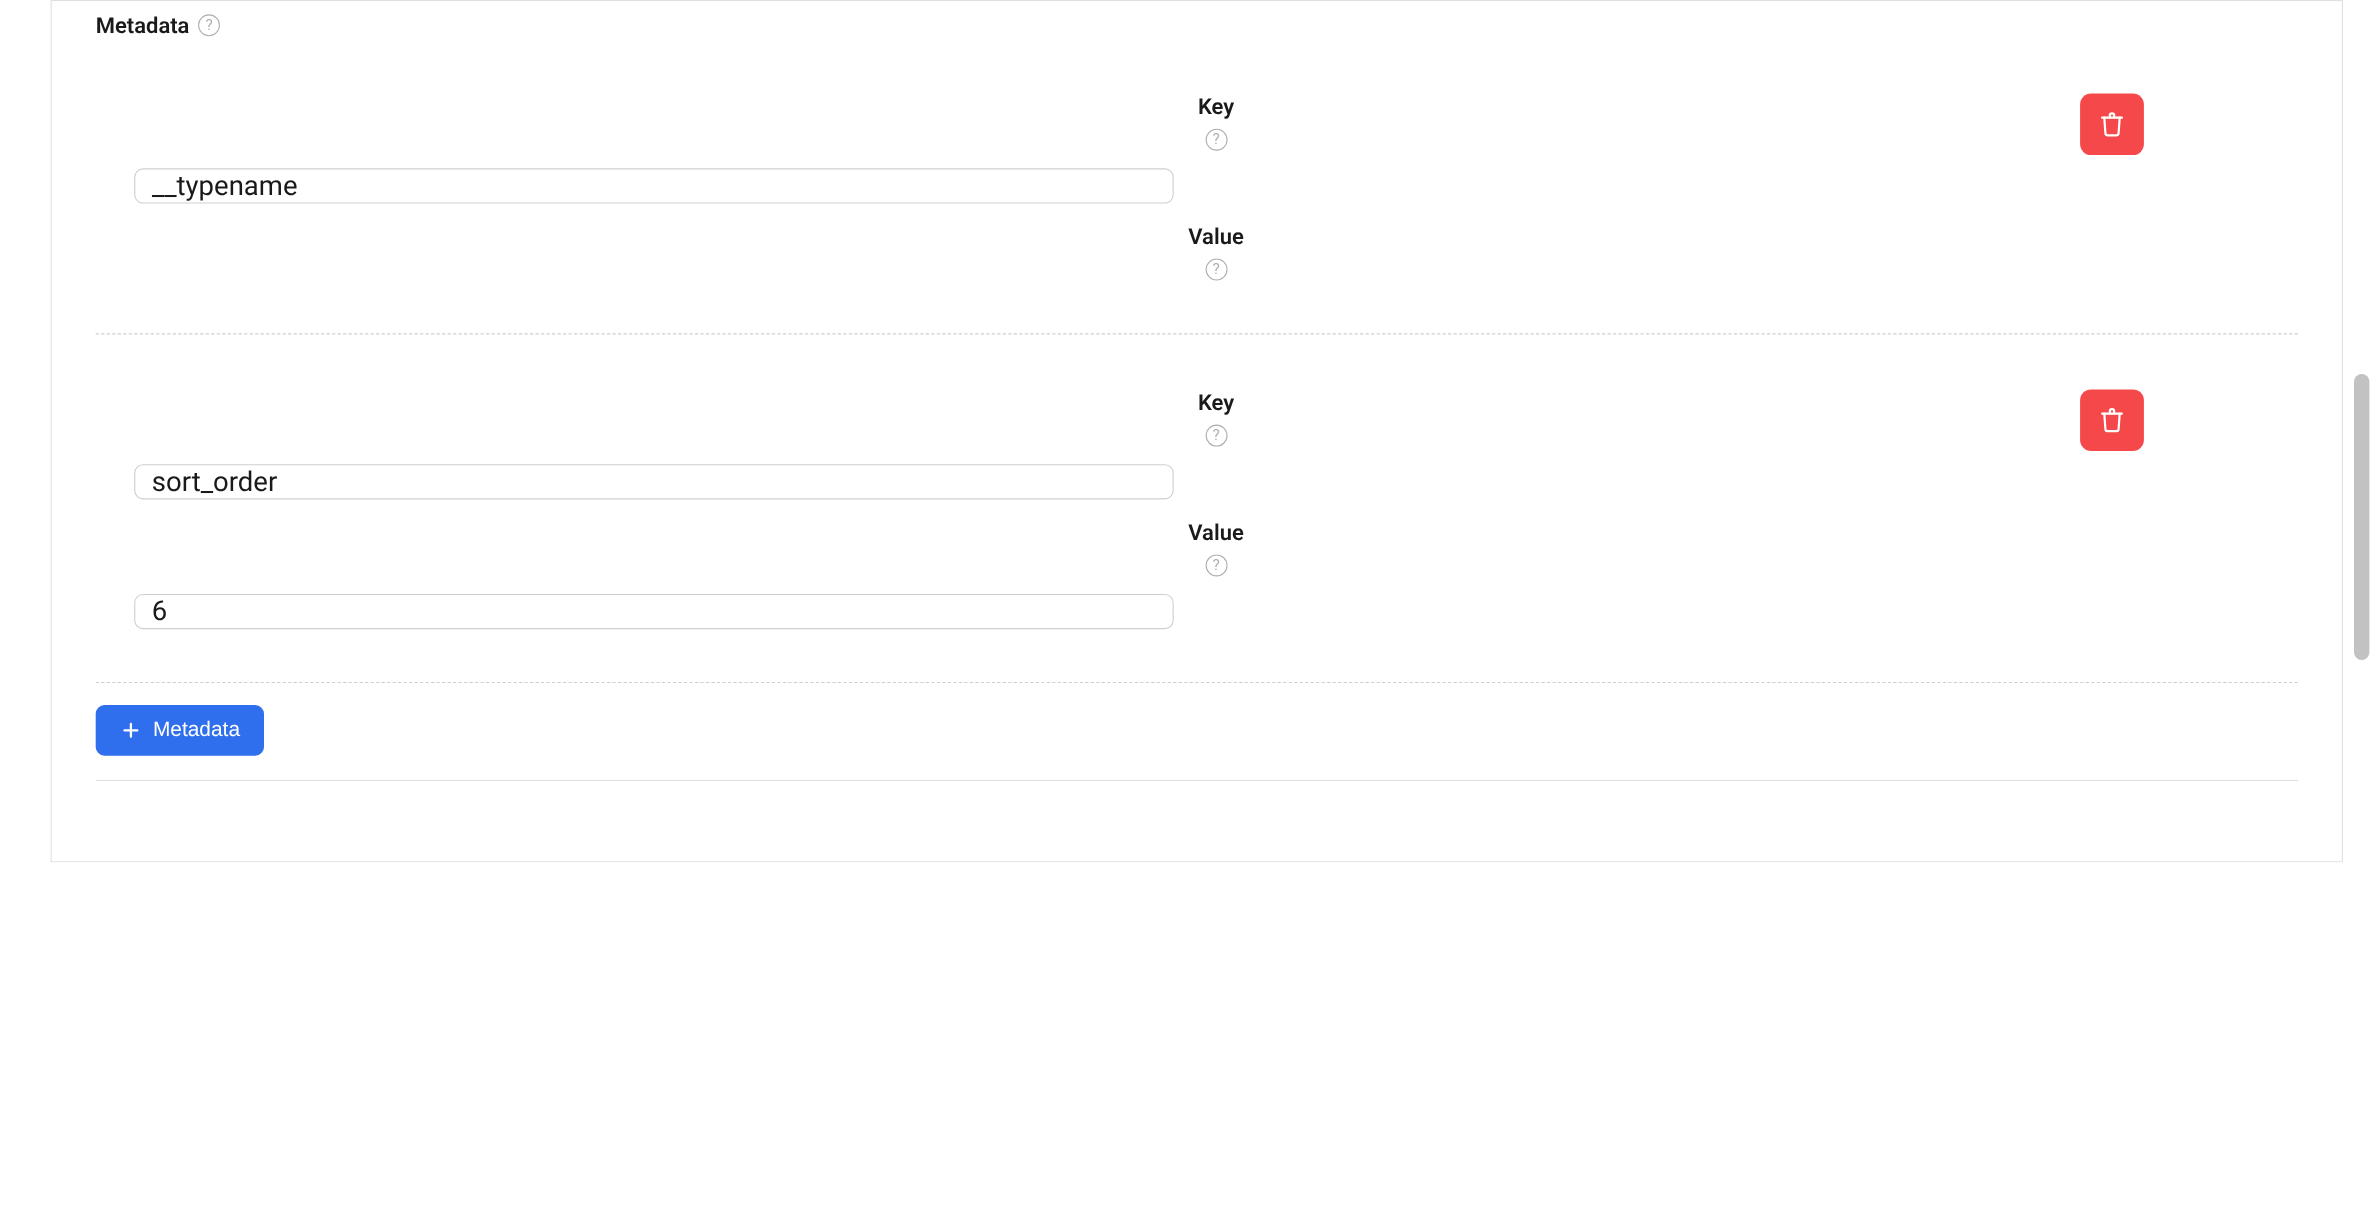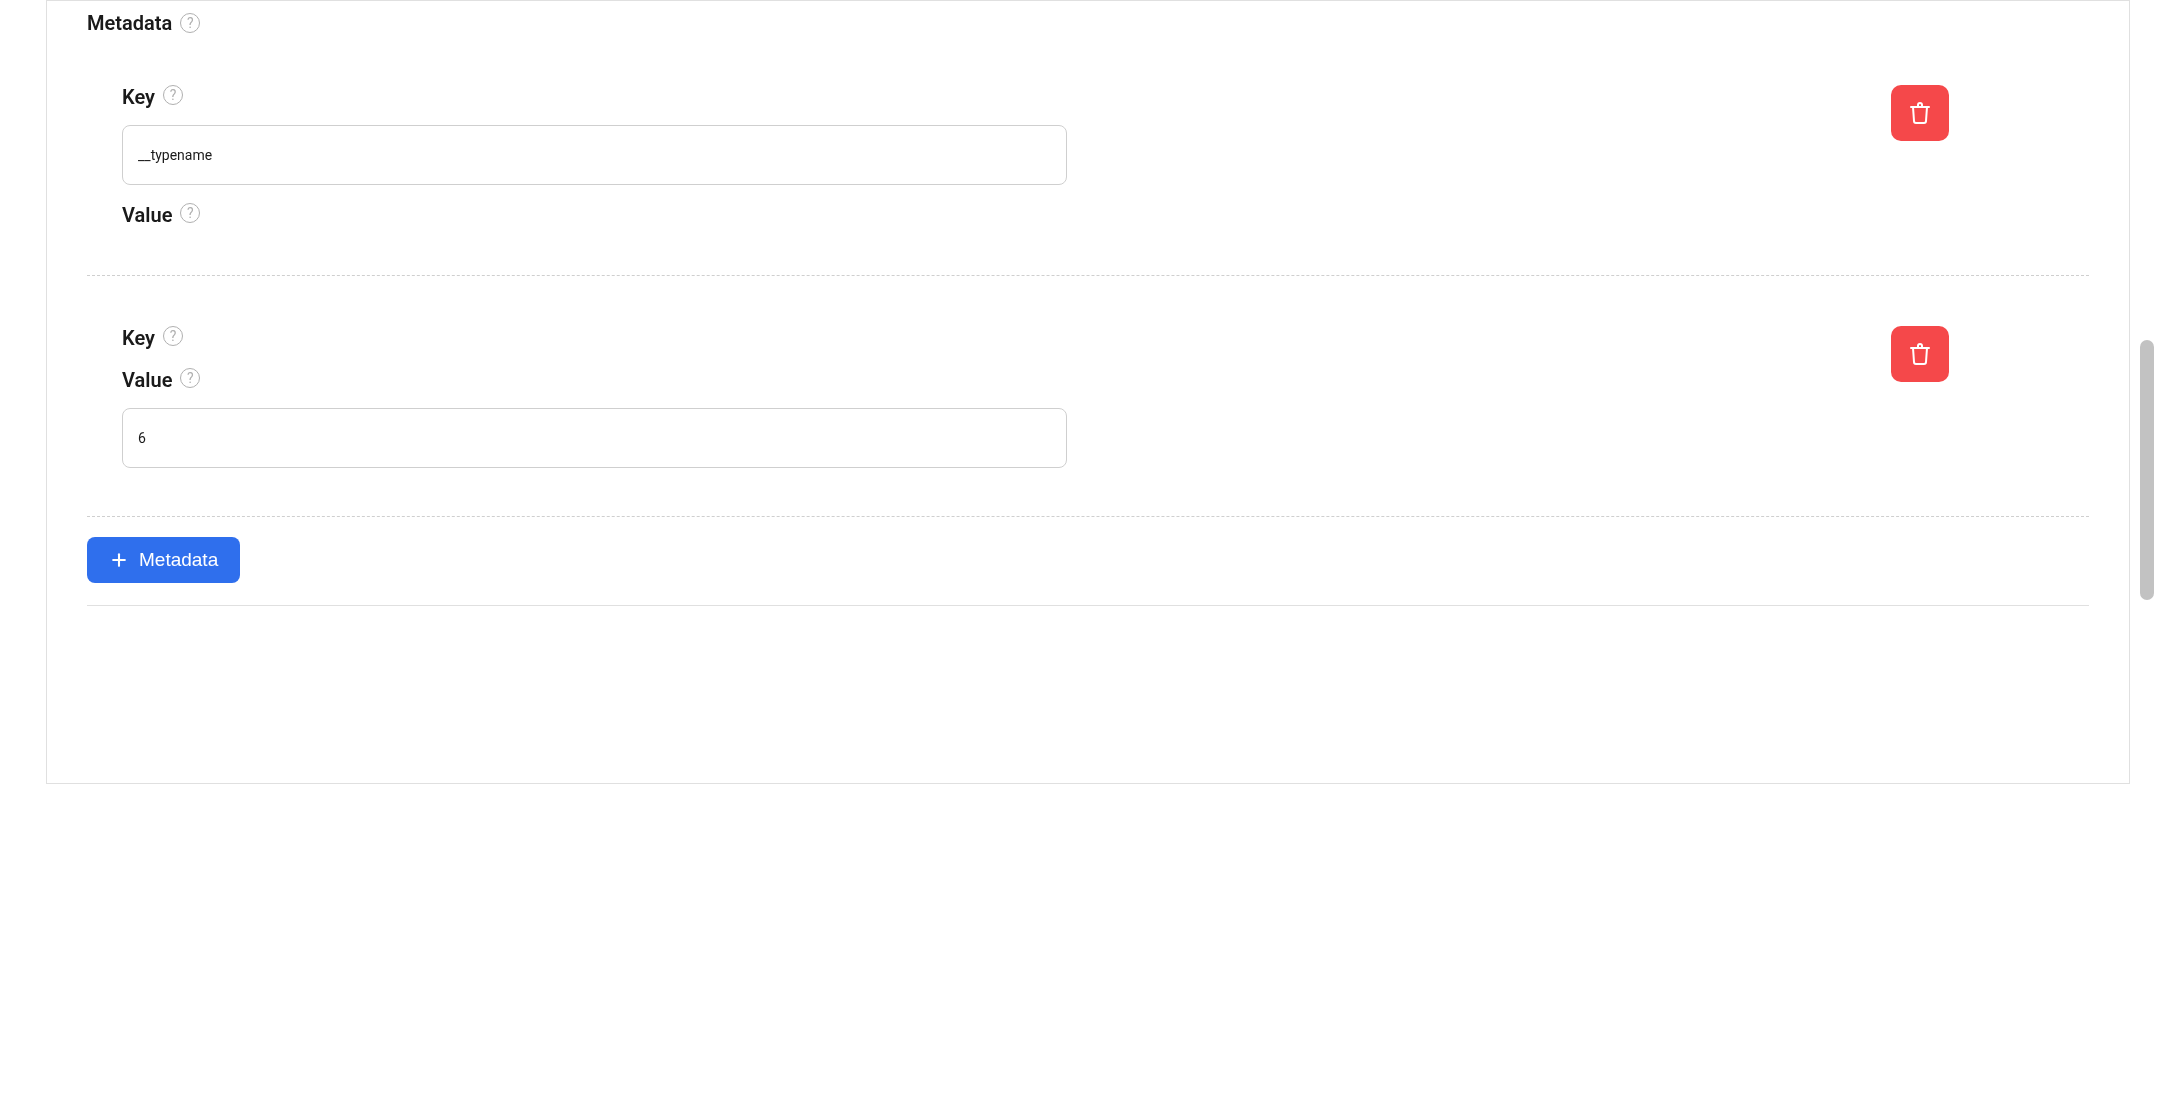--- a/index.html
+++ b/index.html
@@ -81,31 +81,33 @@
     stroke-linejoin: round;
   }
   
   .field-group {
     margin-bottom: 18px;
     padding-left: 35px;
   }
   
   .field-label {
     display: flex;
+    align-items: center;
     gap: 8px;
     font-weight: 600;
     font-size: 20px;
     margin-bottom: 16px;
+    flex-direction: column;
   }
   
   .text-input {
     width: 945px;
-    height: 60px;
+    height: 32px;
     padding: 10px 15px;
-    font-size: 14px;
+    font-size: 25px;
     border: 1px solid #cfcfcf;
     border-radius: 8px;
     background: #fff;
     color: #1a1a1a;
     font-family: inherit;
   }
   
   .add-btn {
     margin: 20px 0 0 40px;
     display: inline-flex;
@@ -199,20 +201,21 @@
           <path d="M19 6l-1 14a2 2 0 0 1-2 2H8a2 2 0 0 1-2-2L5 6"></path>
           <path d="M10 6V4a2 2 0 0 1 2-2h0a2 2 0 0 1 2 2v2"></path>
         </svg>
       </button>
 
       <div class="field-group">
         <div class="field-label">
           <span>Key</span>
           <span class="help-icon">?</span>
         </div>
+        <input type="text" class="text-input" value="sort_order" style="">
       </div>
 
       <div class="field-group">
         <div class="field-label">
           <span>Value</span>
           <span class="help-icon">?</span>
         </div>
         <input type="text" class="text-input" value="6" style="">
       </div>
     </div>

